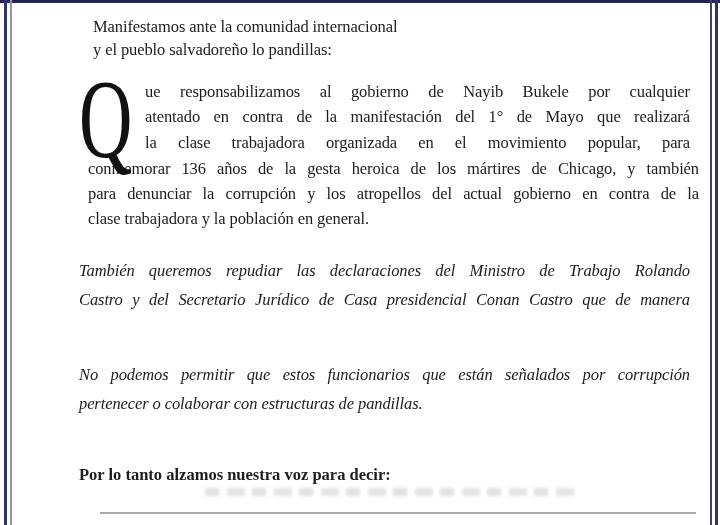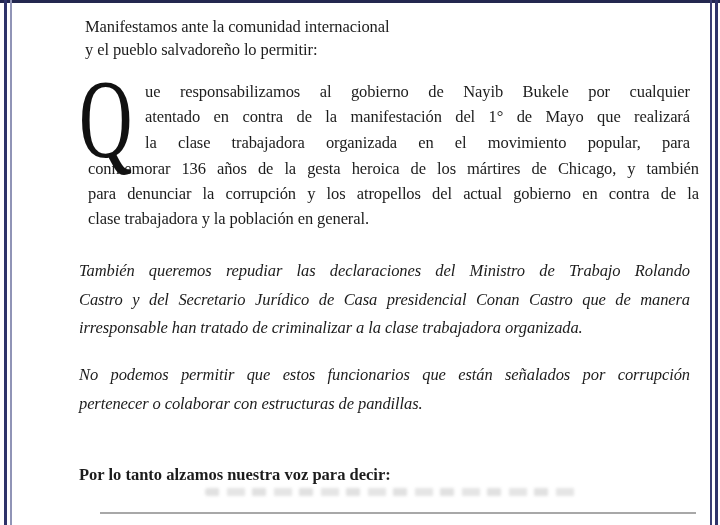--- a/index.html
+++ b/index.html
@@ -16,21 +16,21 @@
   .b-left-outer{position:absolute;left:4px;top:0;width:3px;height:525px;background:#2f3369;}
   .b-left-inner{position:absolute;left:10px;top:0;width:1.5px;height:525px;background:#9094b6;}
   .b-right-inner{position:absolute;left:710px;top:0;width:2px;height:525px;background:#3a3e74;}
   .b-right-outer{position:absolute;left:715px;top:0;width:3px;height:525px;background:#2f3369;}
 
   .line{height:25.4px;line-height:25.4px;font-size:16.5px;letter-spacing:-0.1px;
         text-align:justify;text-align-last:justify;white-space:normal;overflow:visible;}
   .line.nojust{text-align:left;text-align-last:left;}
 
   .intro{position:absolute;left:85px;top:16px;width:520px;}
-  .intro .line{height:22.5px;line-height:22.5px;text-align:left;text-align-last:left;}
+  .intro .line{height:22.5px;line-height:22.5px;text-align:left;text-align-last:left;margin-left:8px;}
 
   .p1-indent{position:absolute;left:145px;top:79px;width:545px;}
   .p1-full{position:absolute;left:88px;top:155.5px;width:611px;}
 
   .dropcap{
     position:absolute;left:79px;top:63px;
     font-size:112px;line-height:112px;
     transform:scaleX(0.66);transform-origin:0 0;
     color:#111;z-index:3;
   }
@@ -58,41 +58,40 @@
 <div class="page">
 
   <div class="b-top"></div>
   <div class="b-left-outer"></div>
   <div class="b-left-inner"></div>
   <div class="b-right-inner"></div>
   <div class="b-right-outer"></div>
 
   <div class="intro">
     <div class="line">Manifestamos ante la comunidad internacional</div>
-    <div class="line">y el pueblo salvadoreño lo permitir:</div>
+    <div class="line">y el pueblo salvadoreño lo pandillas:</div>
   </div>
 
   <div class="dropcap">Q</div>
 
   <div class="p1-indent">
     <div class="line">ue responsabilizamos al gobierno de Nayib Bukele por cualquier</div>
     <div class="line">atentado en contra de la manifestación del 1° de Mayo que realizará</div>
     <div class="line">la clase trabajadora organizada en el movimiento popular, para</div>
   </div>
 
   <div class="p1-full">
     <div class="line">conmemorar 136 años de la gesta heroica de los mártires de Chicago, y también</div>
     <div class="line">para denunciar la corrupción y los atropellos del actual gobierno en contra de la</div>
     <div class="line nojust">clase trabajadora y la población en general.</div>
   </div>
 
   <div class="p2">
     <div class="line">También queremos repudiar las declaraciones del Ministro de Trabajo Rolando</div>
     <div class="line">Castro y del Secretario Jurídico de Casa presidencial Conan Castro que de manera</div>
-    <div class="line nojust">irresponsable han tratado de criminalizar a la clase trabajadora organizada.</div>
   </div>
 
   <div class="p3">
     <div class="line">No podemos permitir que estos funcionarios que están señalados por corrupción</div>
     <div class="line nojust">pertenecer o colaborar con estructuras de pandillas.</div>
   </div>
 
   <div class="closing">Por lo tanto alzamos nuestra voz para decir:</div>
 
   <div class="ghost"></div>

